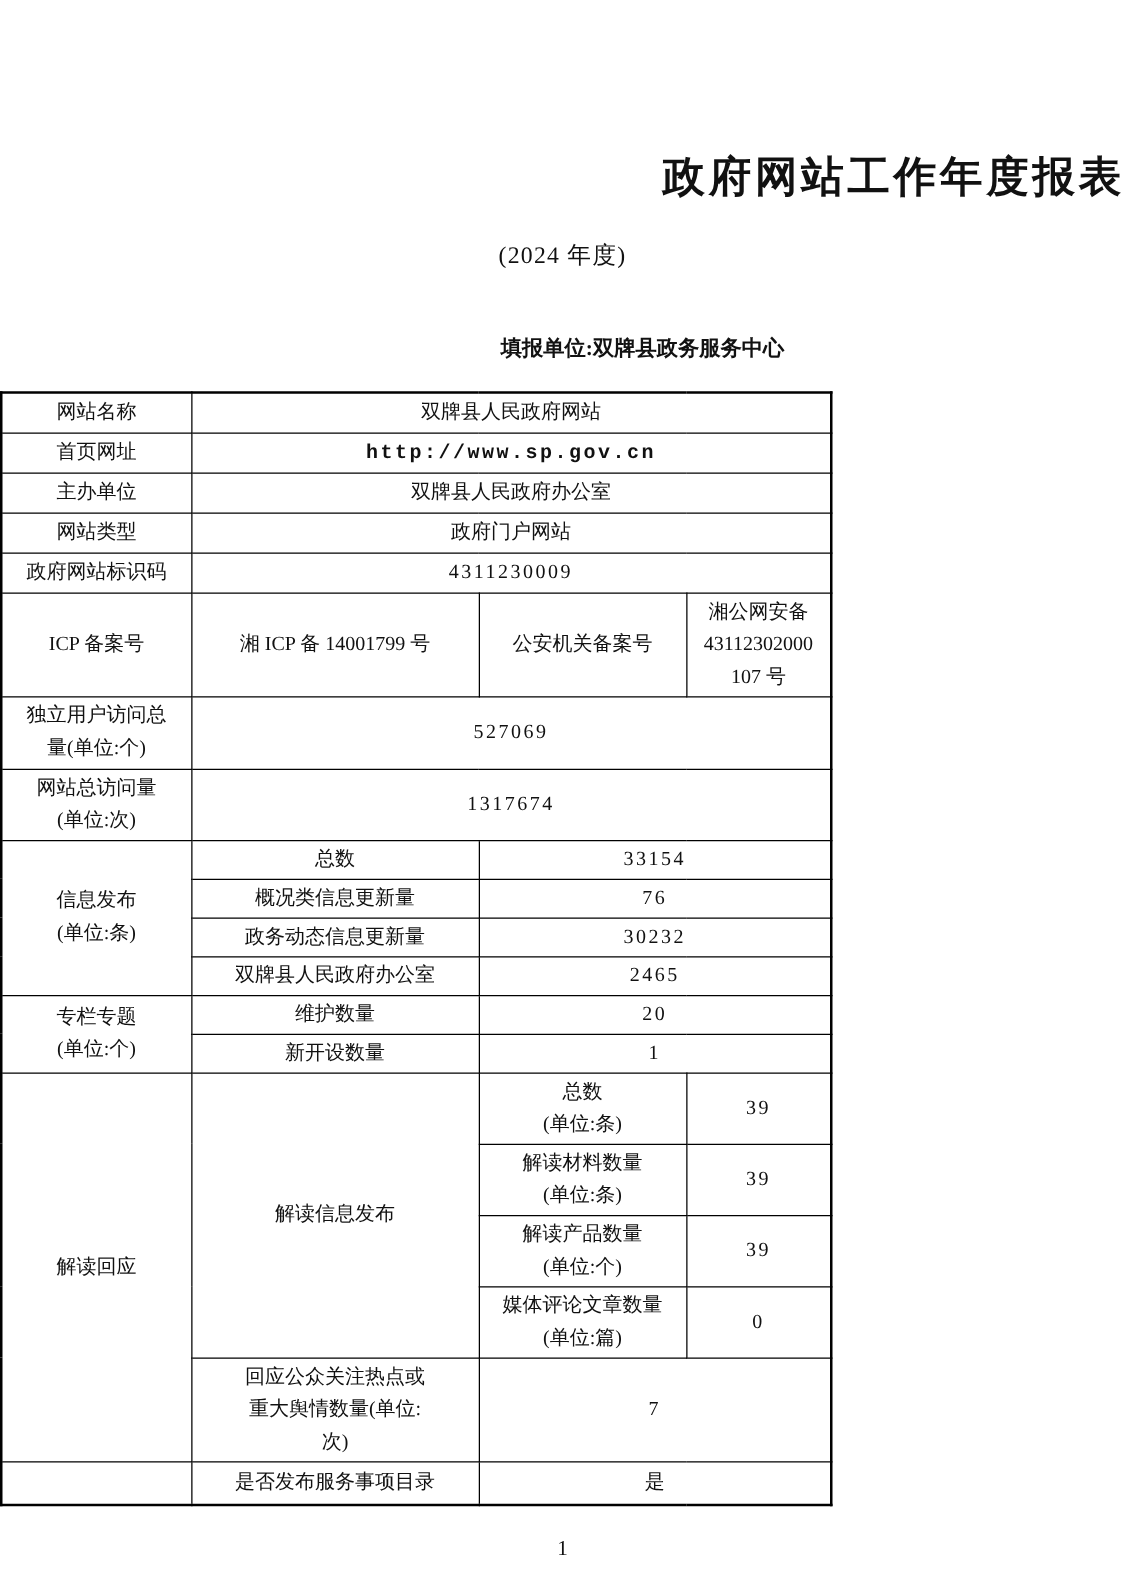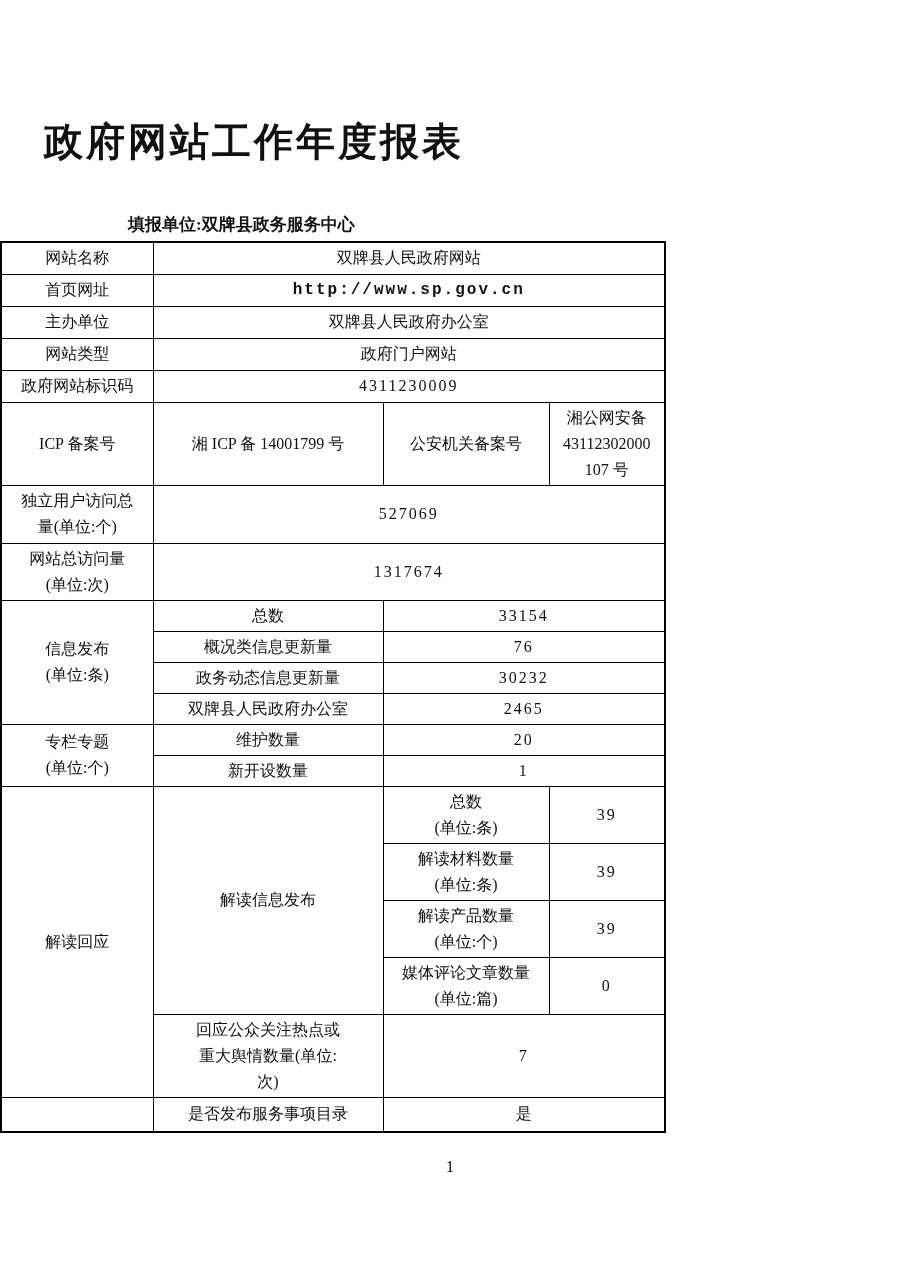--- a/index.html
+++ b/index.html
@@ -8,40 +8,40 @@
     width: 900px;
     height: 1272px;
     margin: 0 auto;
     background: #ffffff;
     color: #111111;
     font-family: "Liberation Serif", "DejaVu Serif", serif;
     overflow: hidden;
   }
   .doc-title {
     margin-top: 121px;
-    text-align: left;
+    text-align: right;
     font-family: "Liberation Sans", "DejaVu Sans", sans-serif;
-    font-size: 39px;
+    font-size: 34px;
     font-weight: bold;
     letter-spacing: 3px;
     line-height: 42px;
-    margin-left: 44px;
   }
   .doc-subtitle {
     margin-top: 30px;
     text-align: center;
     font-size: 19px;
     letter-spacing: 1px;
     line-height: 24px;
   }
   .unit-line {
-    margin: 52px 0 6px 128px;
+    margin: 52px 0 24px 128px;
     font-size: 17px;
     font-weight: bold;
     line-height: 20px;
+    text-align: center;
   }
   table.report {
     width: 664px;
     border-collapse: collapse;
     table-layout: fixed;
     border: 2px solid #000;
   }
   table.report td {
     border: 1px solid #000;
     text-align: center;
@@ -65,20 +65,21 @@
     font-size: 17px;
   }
 </style>
 </head>
 <body>
 
 <div class="page">
 
   <div class="doc-title">政府网站工作年度报表</div>
 
+  <div class="doc-subtitle">(2024 年度)</div>
 
   <div class="unit-line">填报单位:双牌县政务服务中心</div>
 
   <table class="report">
     <colgroup>
       <col style="width:152px">
       <col style="width:230px">
       <col style="width:166px">
       <col style="width:116px">
     </colgroup>

